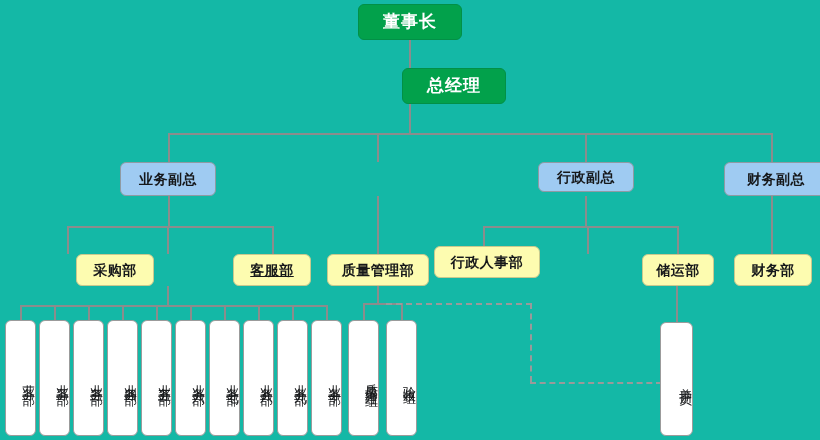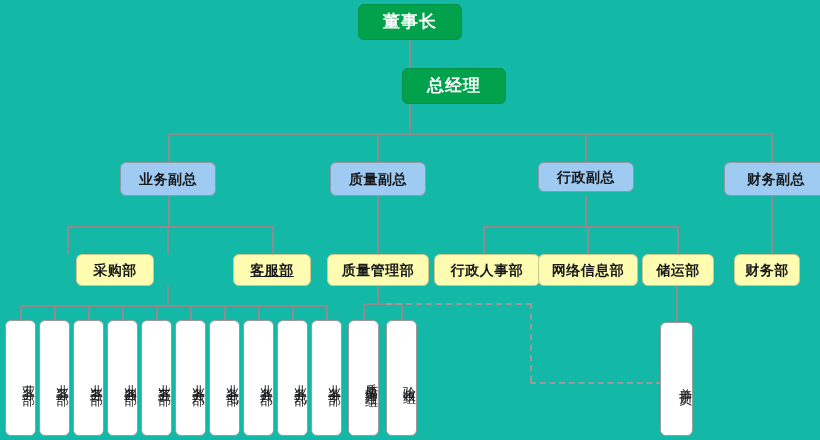--- a/index.html
+++ b/index.html
@@ -129,30 +129,28 @@
     <div class="ln h" style="left: 363px; top: 303px; width: 39px;"></div>
     <div class="ln v" style="left: 363px; top: 303px; height: 17px;"></div>
     <div class="ln v" style="left: 401px; top: 303px; height: 17px;"></div>
     <div class="ln v" style="left: 676px; top: 286px; height: 36px;"></div>
     <div class="dln h" style="left: 386px; top: 303px; width: 146px;"></div>
     <div class="dln v" style="left: 530px; top: 303px; height: 79px;"></div>
     <div class="dln h" style="left: 530px; top: 382px; width: 132px;"></div>
     <div class="node lvl-exec" style="left: 358px; top: 4px; width: 104px; height: 36px;">董事长</div>
     <div class="node lvl-exec" style="left: 358px; top: 68px; width: 104px; height: 36px; margin-left: 44px;">总经理</div>
     <div class="node lvl-vp" style="left: 120px; top: 162px; width: 96px; height: 34px;">业务副总</div>
-    <div class="node lvl-vp" style="left: 330px; top: 162px; width: 96px; height: 34px;">质量副总</div>
     <div class="node lvl-vp" style="left: 538px; top: 162px; width: 96px; height: 30px;">行政副总</div>
     <div class="node lvl-vp" style="left: 724px; top: 162px; width: 104px; height: 34px;">财务副总</div>
     <div class="node lvl-dept" style="left: 28px; top: 254px; width: 78px; height: 32px; margin-left: 48px;">采购部</div>
     <div class="node lvl-dept" style="left: 233px; top: 254px; width: 78px; height: 32px; text-decoration: underline;">客服部</div>
     <div class="node lvl-dept" style="left: 327px; top: 254px; width: 102px; height: 32px;">质量管理部</div>
-    <div class="node lvl-dept" style="left: 434px; top: 254px; width: 106px; height: 32px;">行政人事部</div>
-    <div class="node lvl-dept" style="left: 538px; top: 254px; width: 100px; height: 32px;">网络信息部</div>
+    <div class="node lvl-dept" style="left: 434px; top: 246px; width: 106px; height: 32px;">行政人事部</div>
     <div class="node lvl-dept" style="left: 642px; top: 254px; width: 72px; height: 32px;">储运部</div>
-    <div class="node lvl-dept" style="left: 734px; top: 254px; width: 66px; height: 32px;">财务部</div>
+    <div class="node lvl-dept" style="left: 734px; top: 254px; width: 78px; height: 32px;">财务部</div>
     <div class="node lvl-team" style="left: 5px; top: 320px; width: 31px; height: 116px;">业务一部</div>
     <div class="node lvl-team" style="left: 39px; top: 320px; width: 31px; height: 116px;">业务二部</div>
     <div class="node lvl-team" style="left: 73px; top: 320px; width: 31px; height: 116px;">业务三部</div>
     <div class="node lvl-team" style="left: 107px; top: 320px; width: 31px; height: 116px;">业务四部</div>
     <div class="node lvl-team" style="left: 141px; top: 320px; width: 31px; height: 116px;">业务五部</div>
     <div class="node lvl-team" style="left: 175px; top: 320px; width: 31px; height: 116px;">业务六部</div>
     <div class="node lvl-team" style="left: 209px; top: 320px; width: 31px; height: 116px;">业务七部</div>
     <div class="node lvl-team" style="left: 243px; top: 320px; width: 31px; height: 116px;">业务八部</div>
     <div class="node lvl-team" style="left: 277px; top: 320px; width: 31px; height: 116px;">业务九部</div>
     <div class="node lvl-team" style="left: 311px; top: 320px; width: 31px; height: 116px;">业务十部</div>

